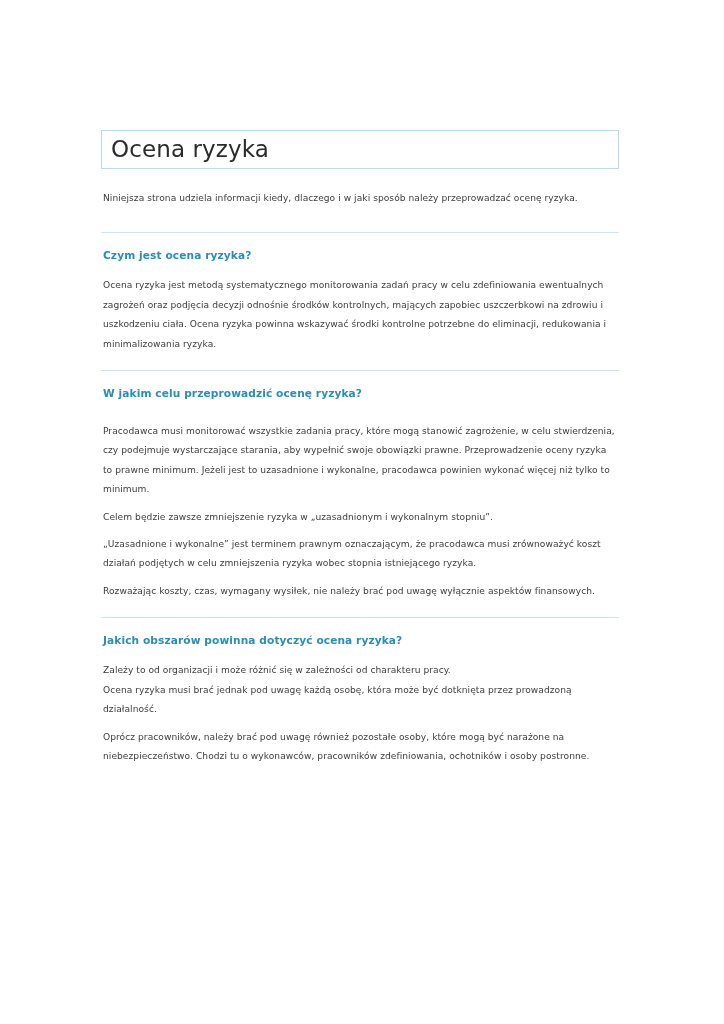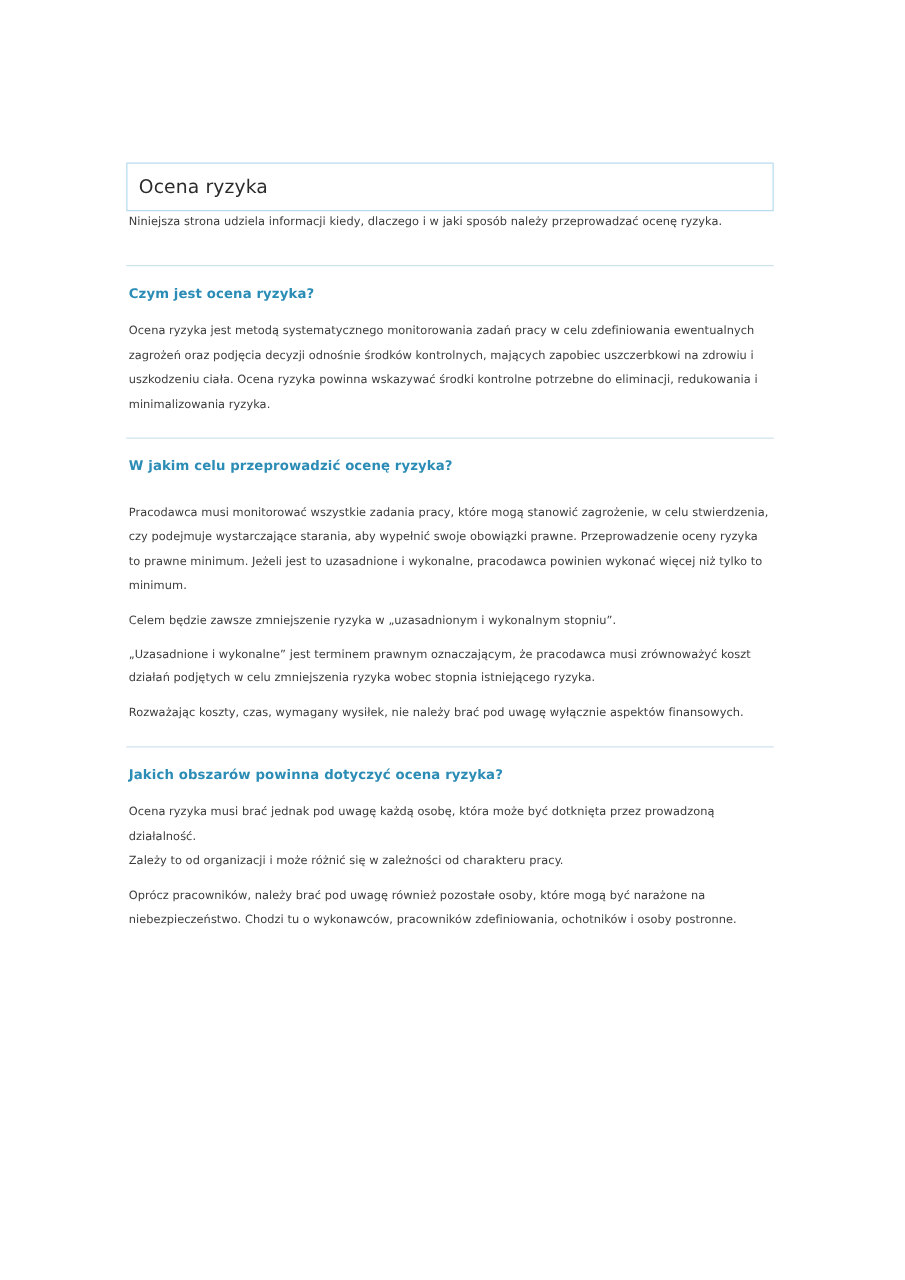--- a/index.html
+++ b/index.html
@@ -29,21 +29,21 @@
     box-sizing: border-box;
     width: 518px;
     height: 39px;
     padding: 0 9px;
     display: flex;
     align-items: center;
     background: #ffffff;
   }
   .title-box h1 {
     margin: 0;
-    font-size: 15px;
+    font-size: 23px;
     font-weight: 400;
     color: #2b2b2b;
     letter-spacing: 0.1px;
     line-height: 1;
   }
 
   
   .content {
     padding: 0 2px;
   }
@@ -56,21 +56,21 @@
     letter-spacing: 0.05px;
     text-align: left;
   }
 
   .para-gap {
     height: 8px;
   }
 
   
   .intro {
-    margin-top: 0;
+    margin-top: 20px;
   }
 
   hr.divider {
     border: 0;
     border-top: 1px solid #cfe3ee;
     margin: 0;
     height: 0;
     width: 518px;
   }
 
@@ -140,20 +140,20 @@
   </div>
 
   <div class="rule-gap-top"></div>
   <hr class="divider">
   <div class="rule-gap-bottom"></div>
 
   <div class="content">
     <h2 class="section-title">Jakich obszarów powinna dotyczyć ocena ryzyka?</h2>
     <div class="head-gap"></div>
 
+    <p class="body tight">Zależy to od organizacji i może różnić się w zależności od charakteru pracy.</p>
     <p class="body tight">Ocena ryzyka musi brać jednak pod uwagę każdą osobę, która może być dotknięta przez prowadzoną działalność.</p>
-    <p class="body tight">Zależy to od organizacji i może różnić się w zależności od charakteru pracy.</p>
     <div class="para-gap"></div>
 
     <p class="body">Oprócz pracowników, należy brać pod uwagę również pozostałe osoby, które mogą być narażone na niebezpieczeństwo. Chodzi tu o wykonawców, pracowników zdefiniowania, ochotników i osoby postronne.</p>
   </div>
 
 </div>
 
 </body></html>

